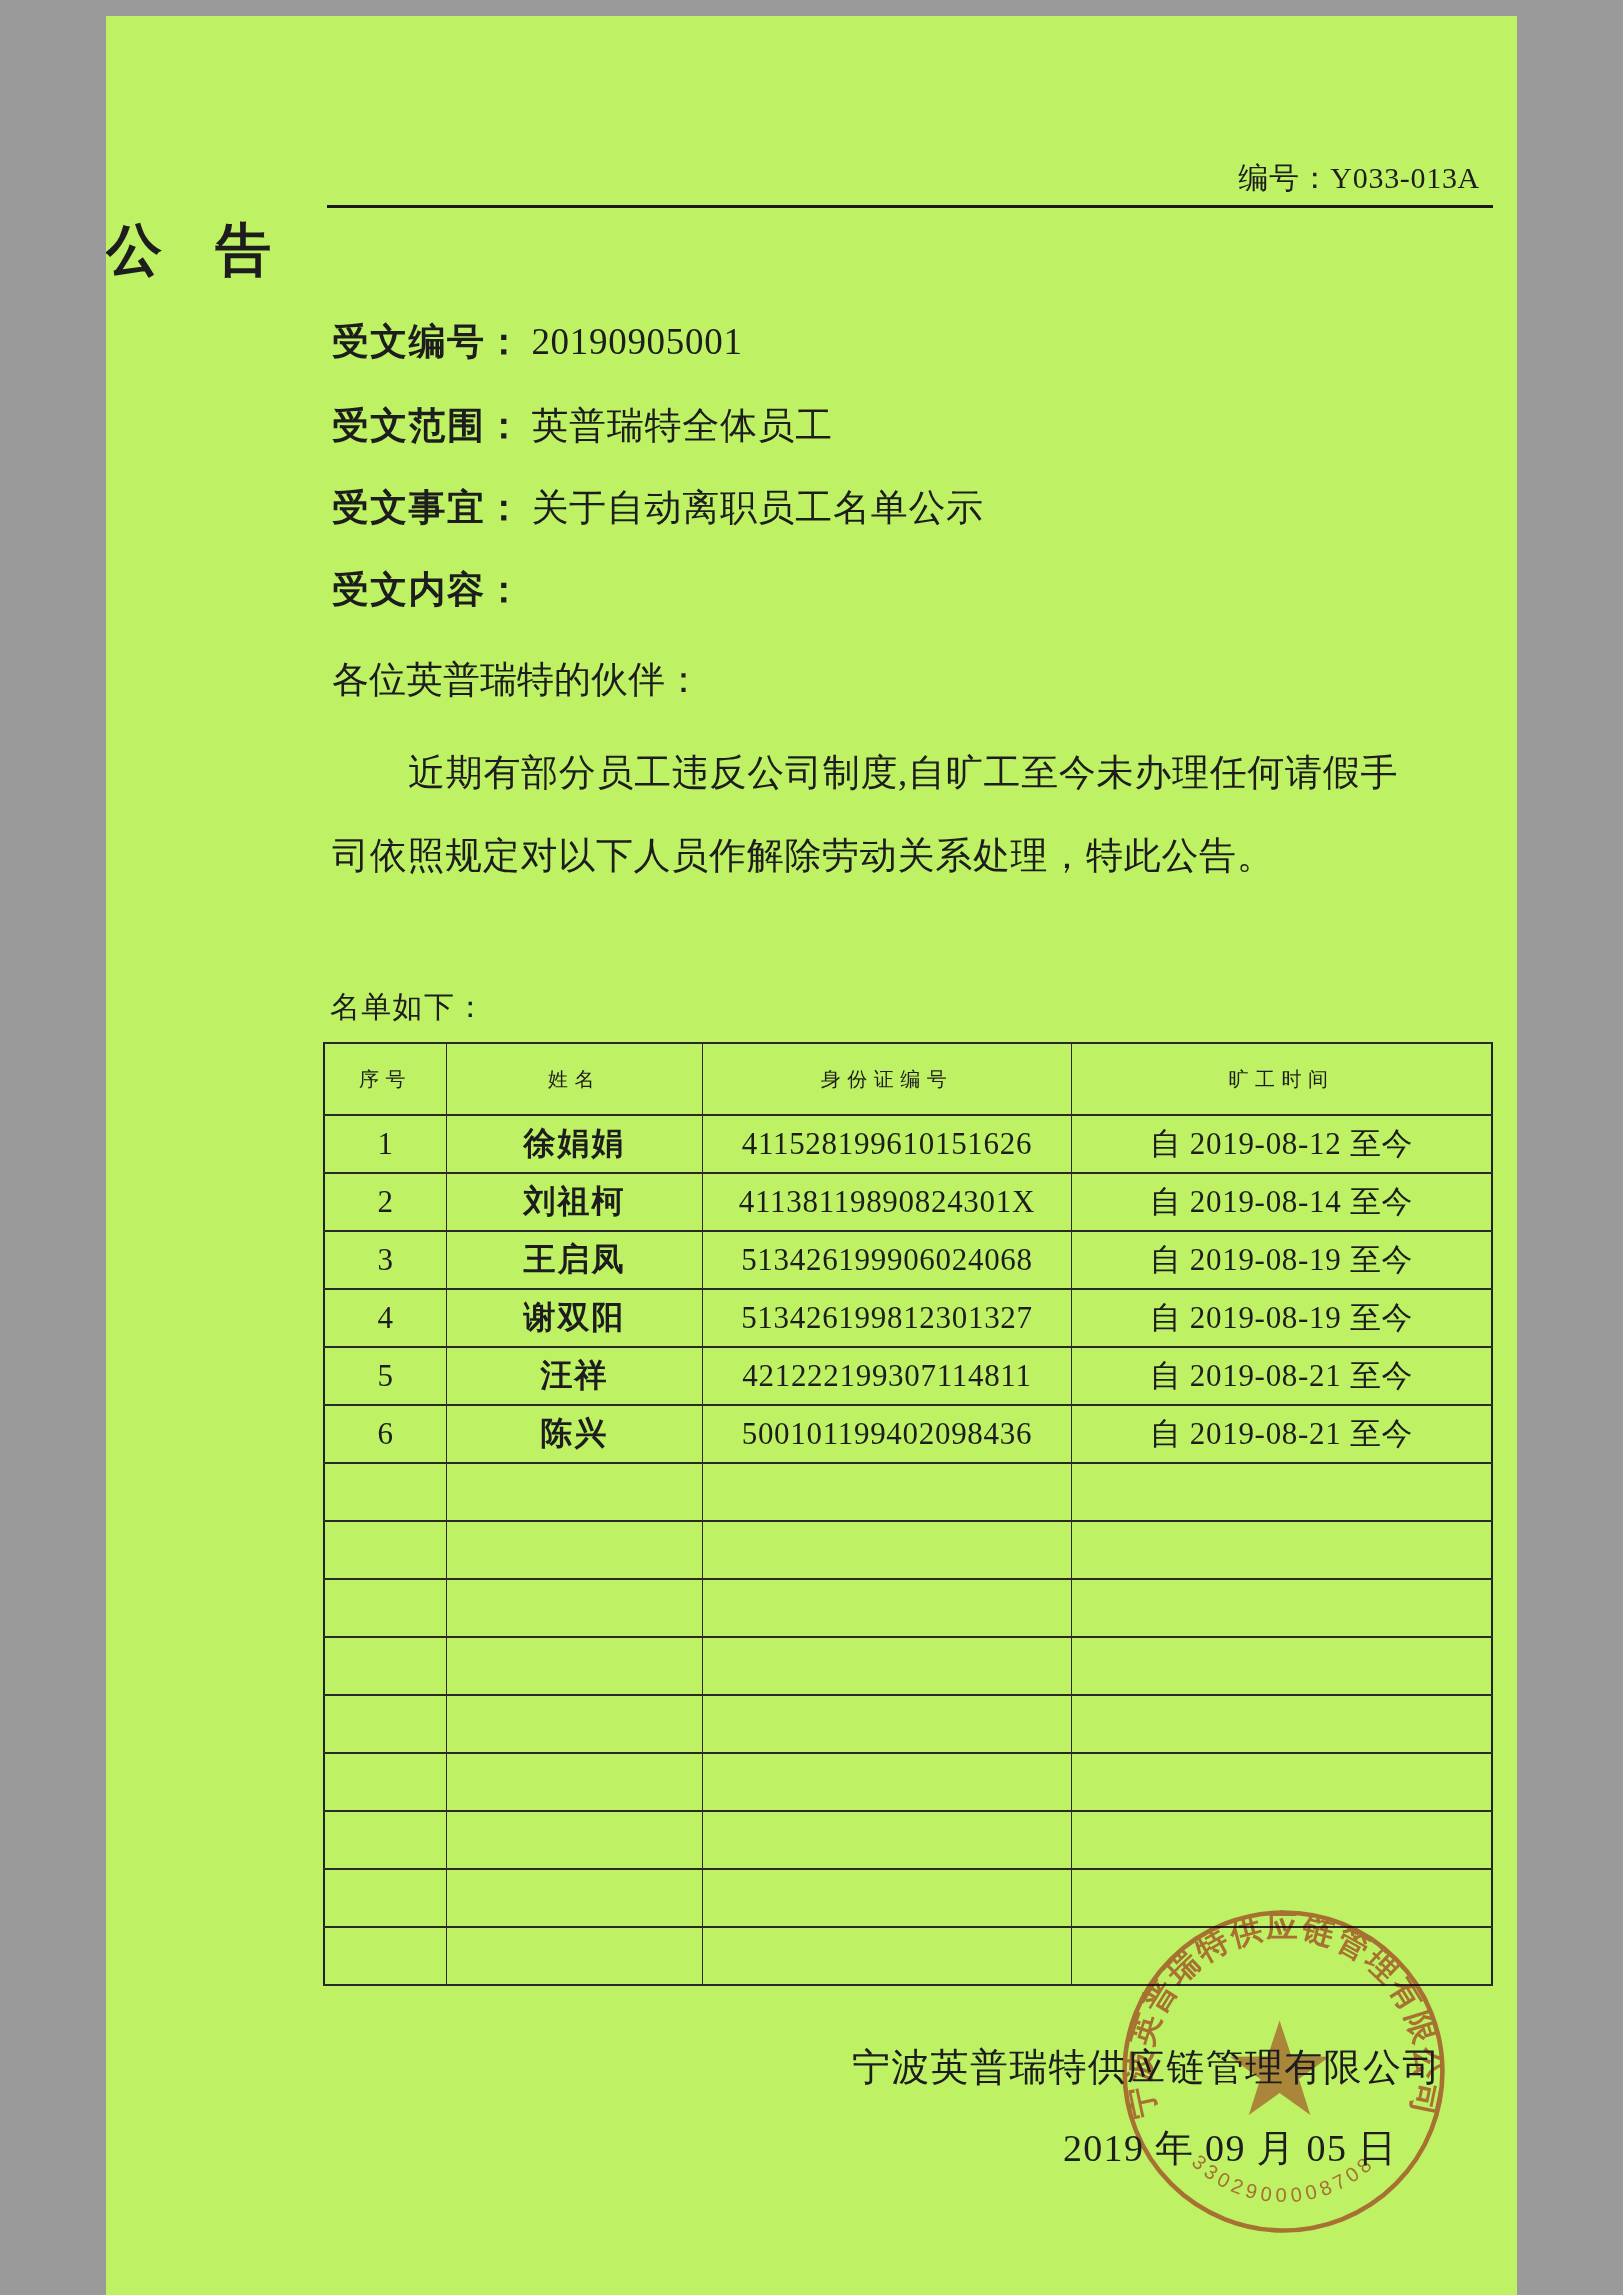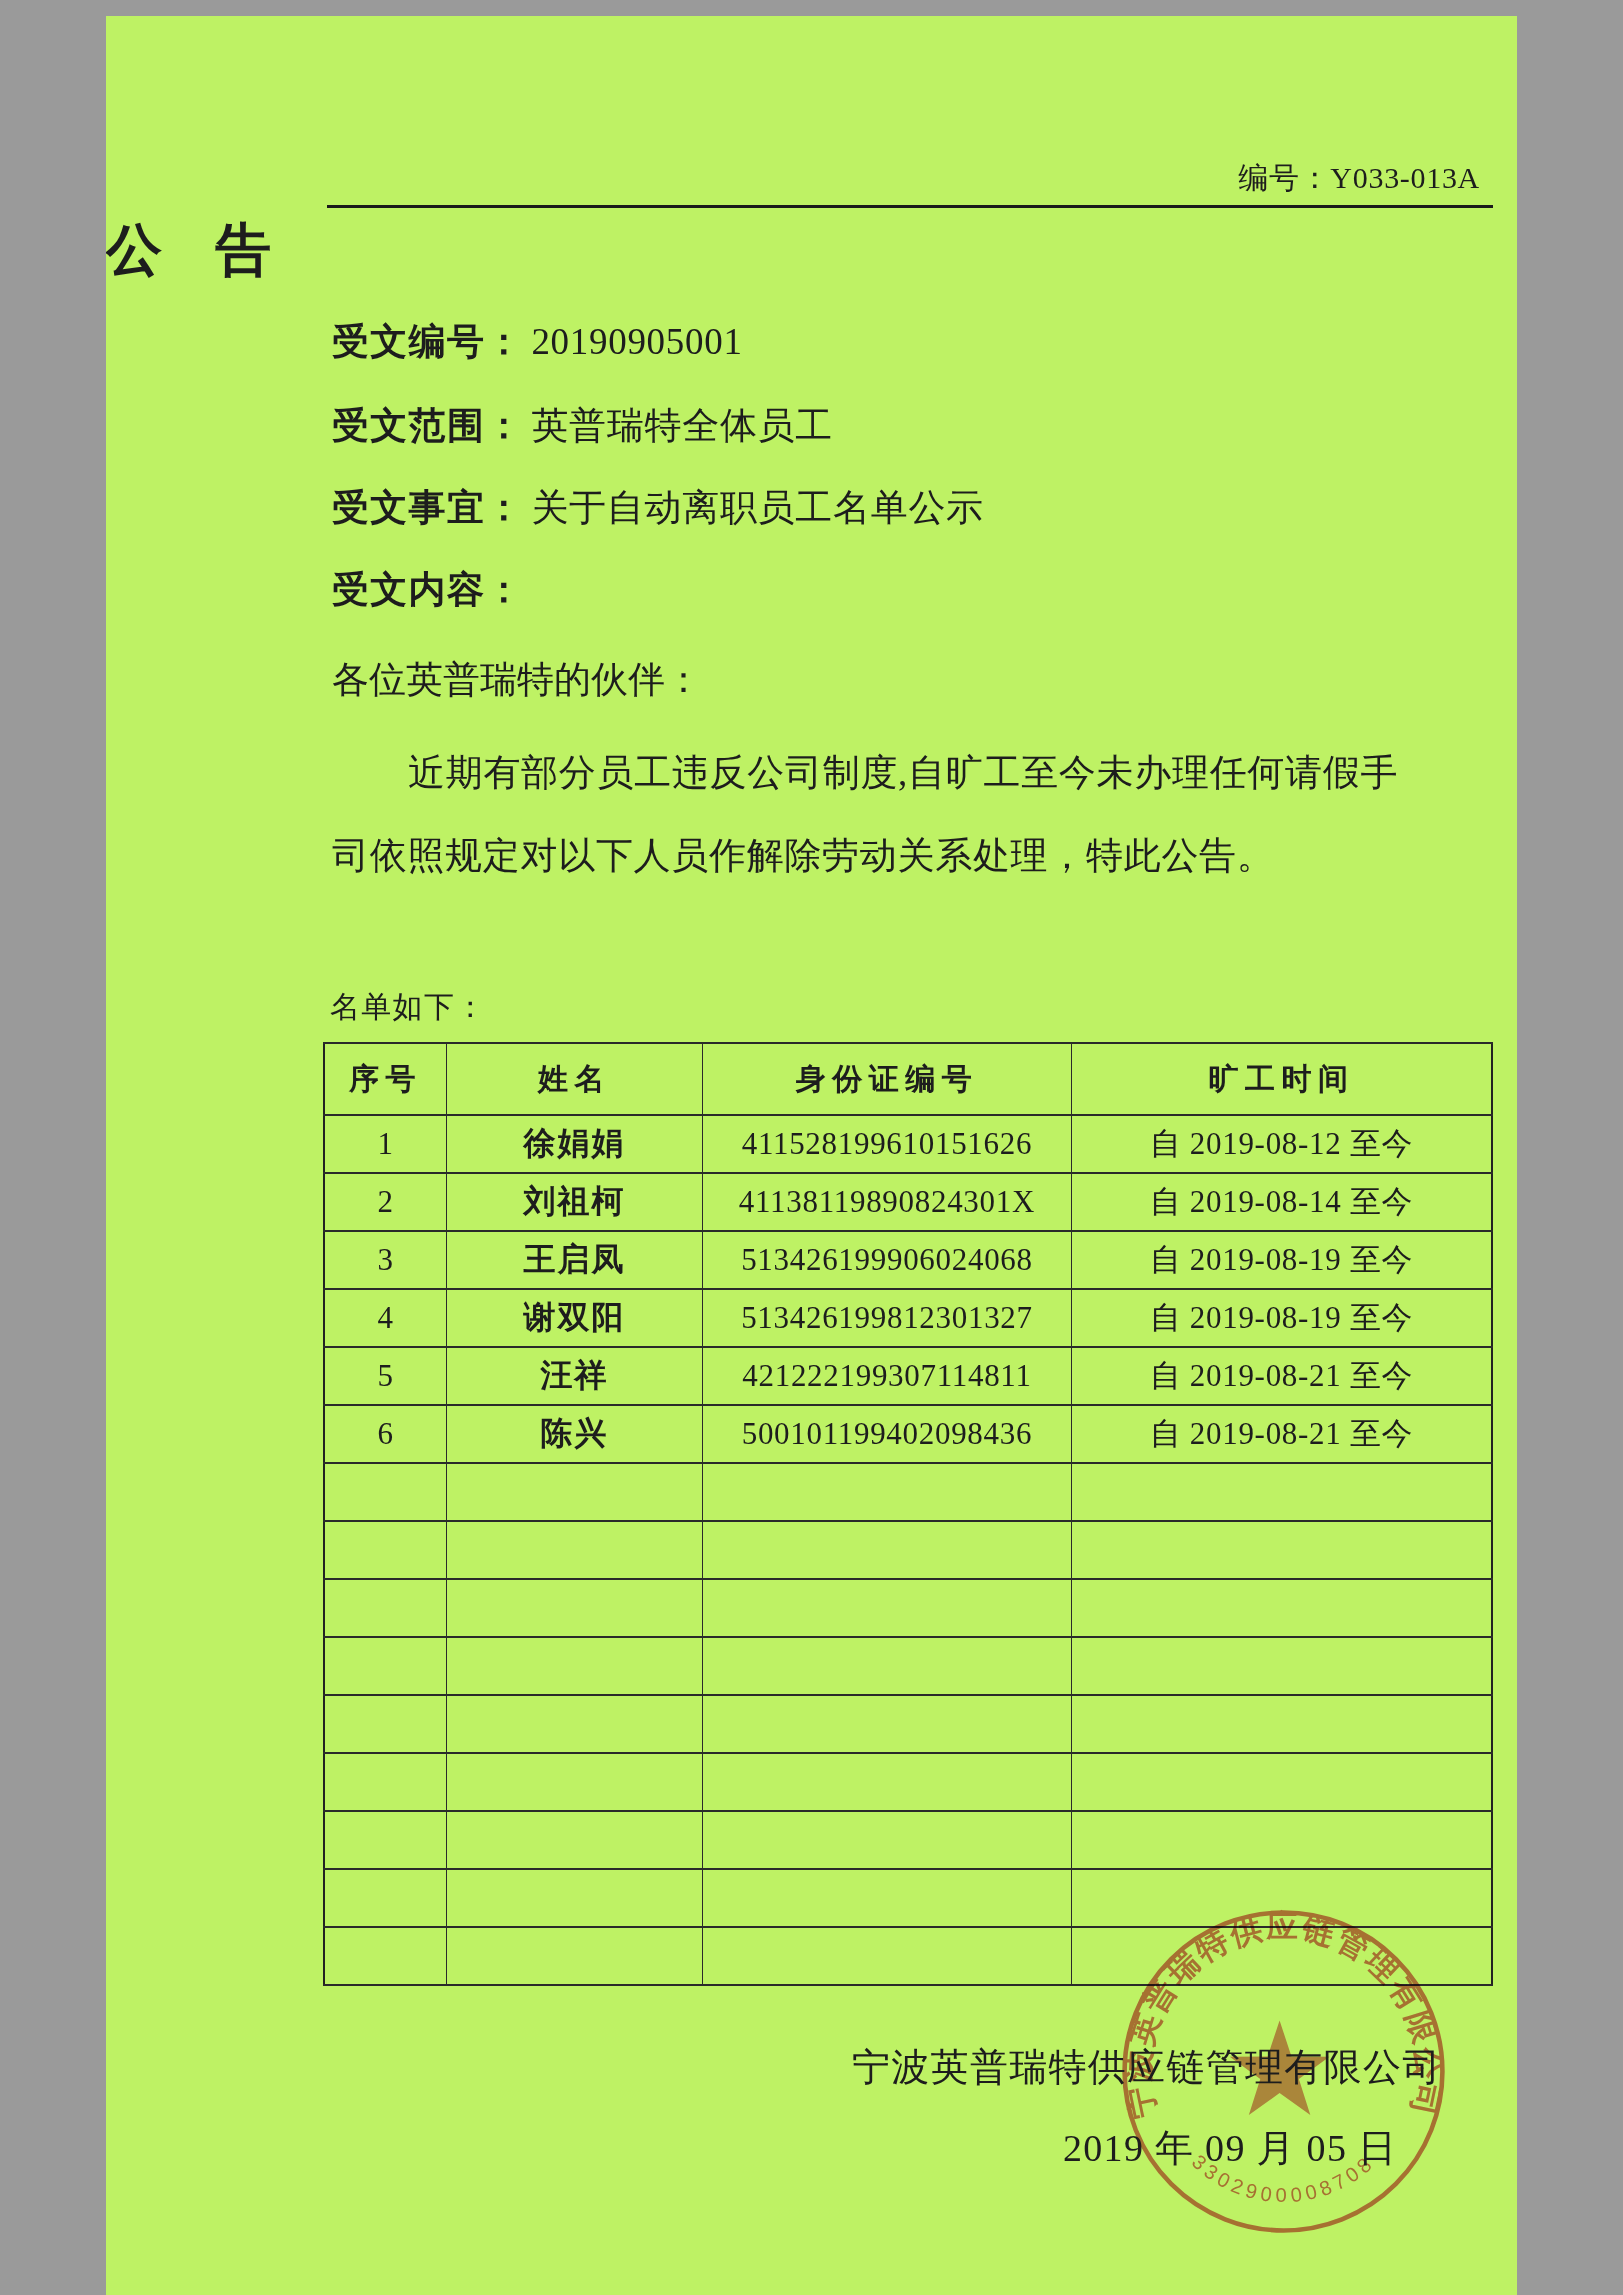--- a/index.html
+++ b/index.html
@@ -113,22 +113,22 @@
     border-top: 2px solid #2a2a2a;
     border-bottom: 2px solid #2a2a2a;
     text-align: center;
     vertical-align: middle;
     padding: 0;
     overflow: hidden;
   }
   table.roster { border: 2.6px solid #222222; }
   table.roster th {
     height: 70px;
-    font-size: 30px;
-    font-weight: 700;
+    font-size: 20px;
+    font-weight: 400;
     letter-spacing: 6.5px;
     font-family: "Liberation Serif", "DejaVu Serif", serif;
   }
   table.roster td {
     height: 56px;
     font-size: 31px;
     letter-spacing: 0.7px;
     font-family: "Liberation Serif", "DejaVu Serif", serif;
   }
   table.roster tr.data-row td:nth-child(2) { font-size: 32px; font-weight: 600; letter-spacing: 2px; }

